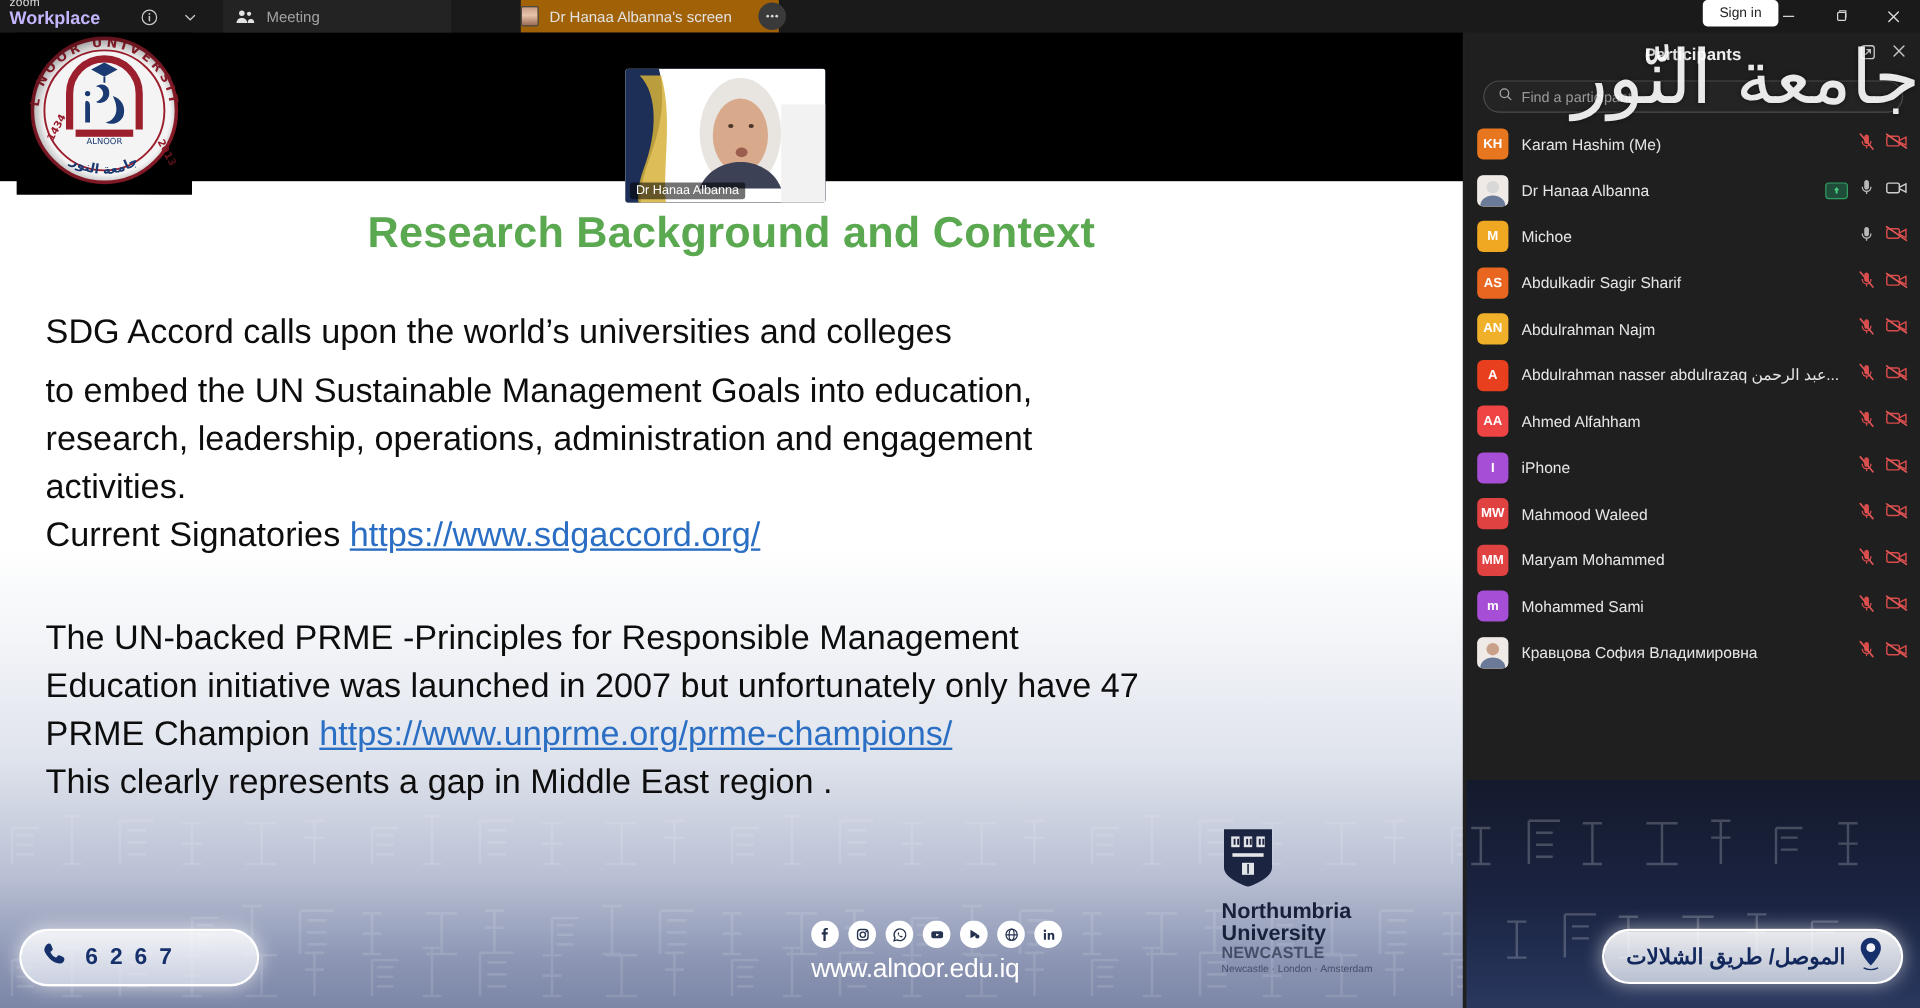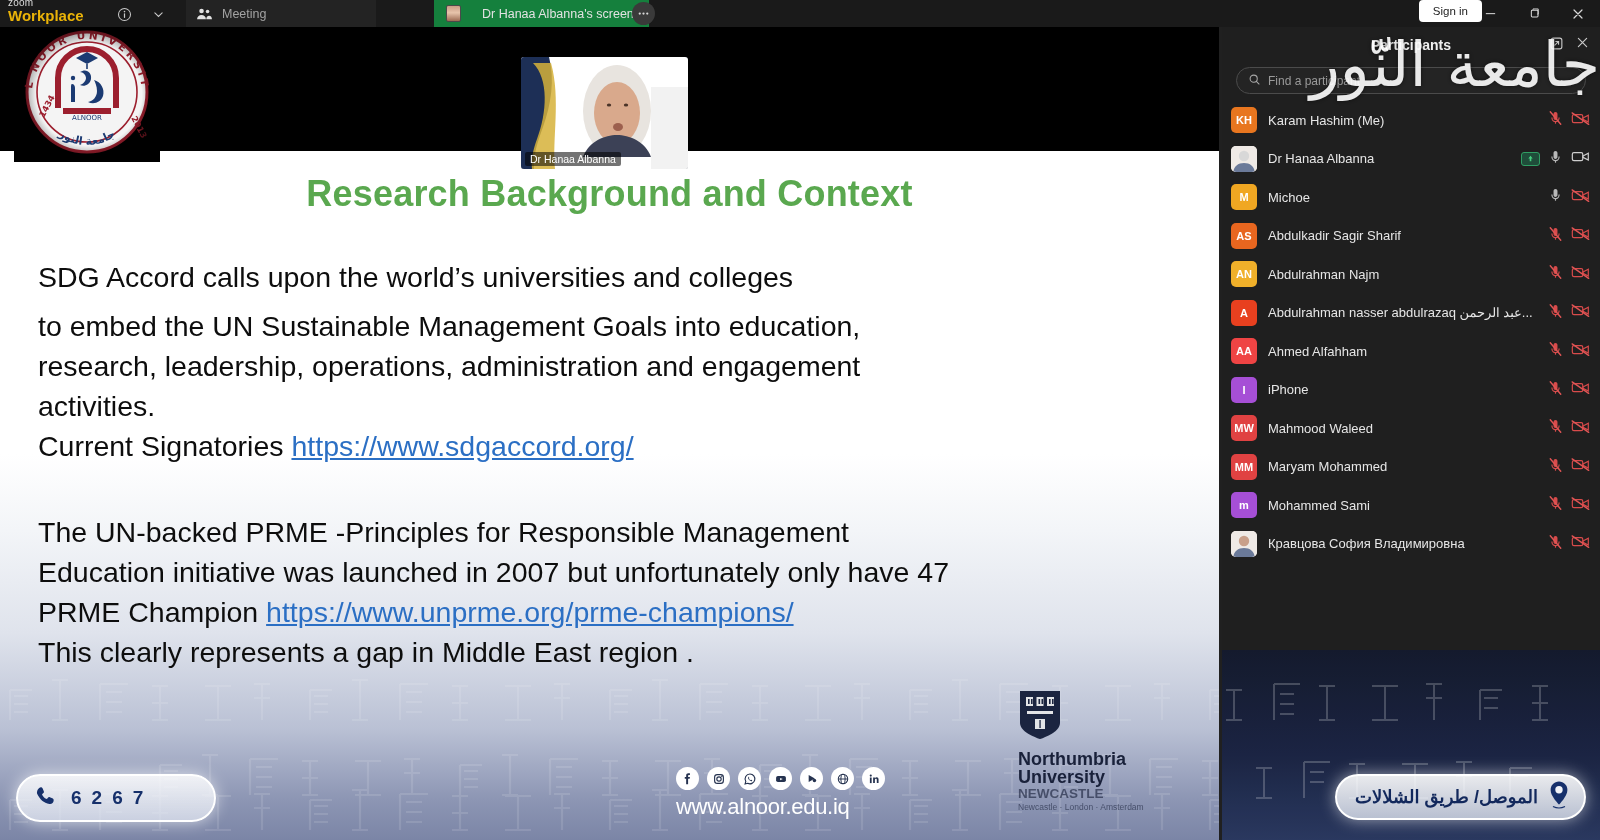--- a/index.html
+++ b/index.html
@@ -13,34 +13,34 @@
   
   .titlebar{
     position:absolute; left:0; top:0; width:1600px; height:27px;
     background:#1a1a1a; display:flex; align-items:center; z-index:40;
   }
   .zoom-brand{
     position:absolute; left:8px; top:-2px; width:90px; color:#e6e6e6;
     line-height:1.05; z-index:45;
   }
   .zoom-brand .zb1{ font-size:10px; letter-spacing:.2px; color:#dcdcdc; display:block;}
-  .zoom-brand .zb2{ font-size:15px; font-weight:600; color:#eab308; display:block; margin-top:-1px;}
+  .zoom-brand .zb2{ font-size:15px; font-weight:600; color:#c4b5fd; display:block; margin-top:-1px;}
   .tb-icon{ color:#c9c9c9; display:inline-flex; align-items:center; justify-content:center; }
   .info-btn{ position:absolute; left:113px; top:3px; width:22px; height:22px; cursor:default;}
   .chev-btn{ position:absolute; left:147px; top:3px; width:22px; height:22px;}
   .tab-meeting{
     position:absolute; left:186px; top:0; height:27px; width:190px;
     display:flex; align-items:center; gap:9px; padding-left:10px;
     background:#232323;
   }
   .tab-meeting .lbl{ font-size:12.5px; color:#a3a3a3; }
   .tab-screen{
     position:absolute; left:434px; top:0; height:27px; width:215px;
-    display:flex; align-items:center; gap:21px; padding-left:12px;
-    background:#15803d;
+    display:flex; align-items:center; gap:9px; padding-left:0;
+    background:#a16207;
   }
   .tab-screen .lbl{ font-size:12.5px; color:#e2e2e2; white-space:nowrap;}
   .tab-thumb{
     width:15px;height:17px;border-radius:2px;overflow:hidden;
     background:linear-gradient(180deg,#c99d86 0%,#e7c4ab 45%,#9c6b53 100%);
     border:1px solid #4a4a4a; flex:none;
   }
   .more-btn{
     position:absolute; left:632px; top:2px; width:23px; height:23px; border-radius:50%;
     background:#3a3a3a; display:flex; align-items:center; justify-content:center;

